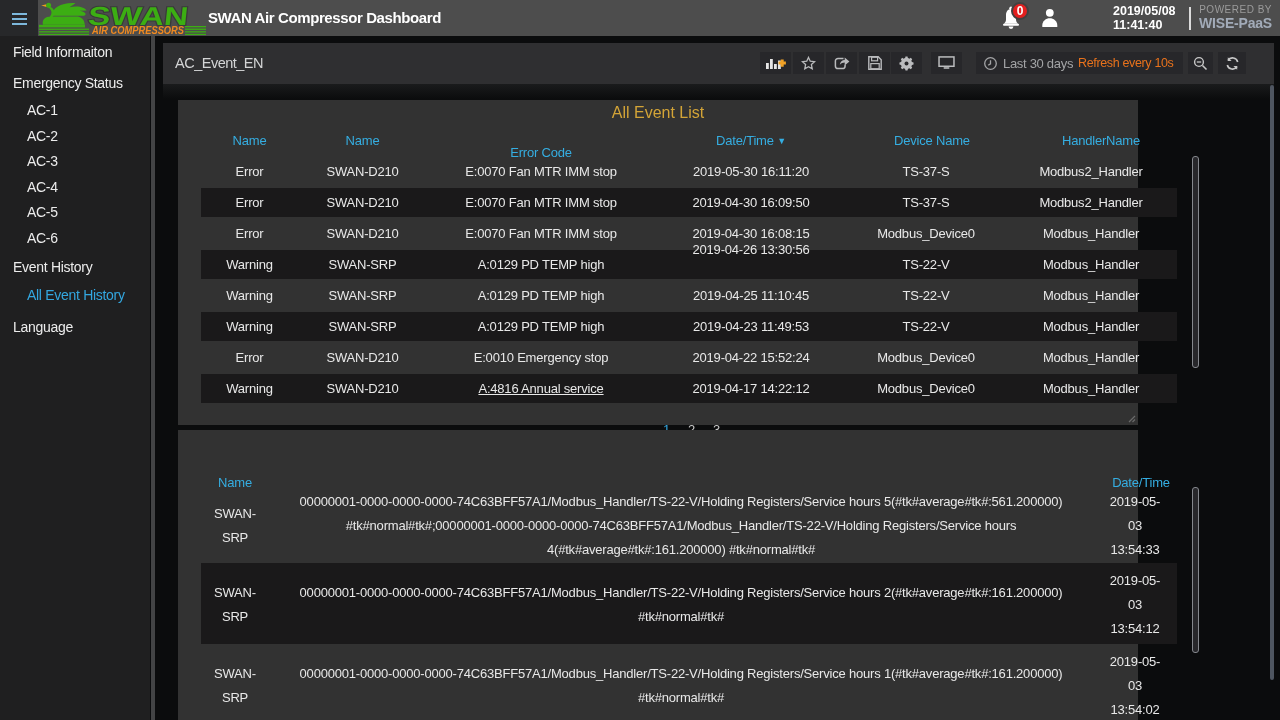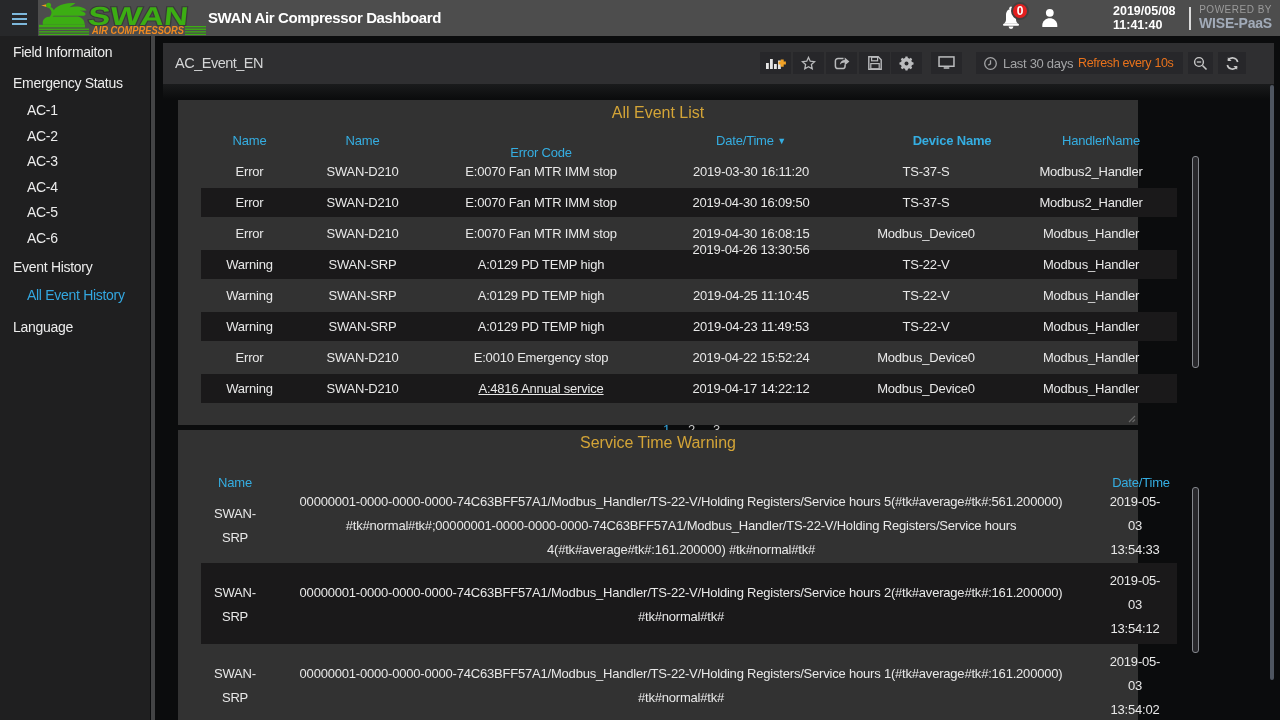--- a/index.html
+++ b/index.html
@@ -223,28 +223,28 @@
   <div class="pgn" style="left:688px;">2</div>
   <div class="pgn" style="left:713px;">3</div>
 
   <div id="panel1" class="panel">
     <div class="ptitle" style="top:4px;">All Event List</div>
     <div id="p1head">
         <div class="thead" style="left:23px; top:33px; width:97px;">Name</div>
         <div class="thead" style="left:120px; top:33px; width:129px;">Name</div>
         <div class="thead" style="left:249px; top:33px; width:228px;margin-top:12px;">Error Code</div>
         <div class="thead" style="left:477px; top:33px; width:192px;">Date/Time <span style="font-size:9px; position:relative; top:-1px;">▼</span></div>
-        <div class="thead" style="left:695px; top:33px; width:158px;font-weight:bold;">Device Name</div>
+        <div class="thead" style="left:675px; top:33px; width:158px;">Device Name</div>
         <div class="thead" style="left:837px; top:33px; width:172px;">HandlerName</div>
       </div>
     <div id="p1rows">
         <div class="cell" style="left:23px; top:64px; width:97px;">Error</div>
         <div class="cell" style="left:120px; top:64px; width:129px;">SWAN-D210</div>
         <div class="cell" style="left:249px; top:64px; width:228px;">E:0070 Fan MTR IMM stop</div>
-        <div class="cell" style="left:477px; top:64px; width:192px;">2019-03-30 16:11:20</div>
+        <div class="cell" style="left:477px; top:64px; width:192px;">2019-05-30 16:11:20</div>
         <div class="cell" style="left:669px; top:64px; width:158px;">TS-37-S</div>
         <div class="cell" style="left:827px; top:64px; width:172px;">Modbus2_Handler</div>
         <div class="stripe" style="top:88px; height:29px;"></div>
         <div class="cell" style="left:23px; top:95px; width:97px;">Error</div>
         <div class="cell" style="left:120px; top:95px; width:129px;">SWAN-D210</div>
         <div class="cell" style="left:249px; top:95px; width:228px;">E:0070 Fan MTR IMM stop</div>
         <div class="cell" style="left:477px; top:95px; width:192px;">2019-04-30 16:09:50</div>
         <div class="cell" style="left:669px; top:95px; width:158px;">TS-37-S</div>
         <div class="cell" style="left:827px; top:95px; width:172px;">Modbus2_Handler</div>
         <div class="cell" style="left:23px; top:126px; width:97px;">Error</div>
@@ -287,21 +287,20 @@
         <div class="cell" style="left:669px; top:281px; width:158px;">Modbus_Device0</div>
         <div class="cell" style="left:827px; top:281px; width:172px;">Modbus_Handler</div>
       </div>
     <div class="pthumb" style="top:56px; height:212px;"></div>
     <svg style="position:absolute; right:2px; bottom:2px;" width="10" height="10" viewBox="0 0 10 10">
       <path d="M9 3 L3 9 M9 6.5 L6.5 9" stroke="#6a6a6a" stroke-width="1.2" fill="none"></path>
     </svg>
   </div>
 
   <div id="panel2" class="panel">
-    <div class="ptitle" style="top:4px;">Service Time Warning</div>
     <div class="thead" style="left:10px; top:45px; width:94px;">Name</div>
     <div class="thead" style="left:913px; top:45px; width:100px;">Date/Time</div>
     <div id="p2rows">
         <div class="cell" style="left:10px; top:76px; width:94px;">SWAN-</div>
         <div class="cell" style="left:10px; top:100px; width:94px;">SRP</div>
         <div class="cell" style="left:112px; top:64px; width:782px;">00000001-0000-0000-0000-74C63BFF57A1/Modbus_Handler/TS-22-V/Holding Registers/Service hours 5(#tk#average#tk#:561.200000)</div>
         <div class="cell" style="left:112px; top:88px; width:782px;">#tk#normal#tk#;00000001-0000-0000-0000-74C63BFF57A1/Modbus_Handler/TS-22-V/Holding Registers/Service hours</div>
         <div class="cell" style="left:112px; top:112px; width:782px;">4(#tk#average#tk#:161.200000) #tk#normal#tk#</div>
         <div class="cell" style="left:907px; top:64px; width:100px;">2019-05-</div>
         <div class="cell" style="left:907px; top:88px; width:100px;">03</div>

